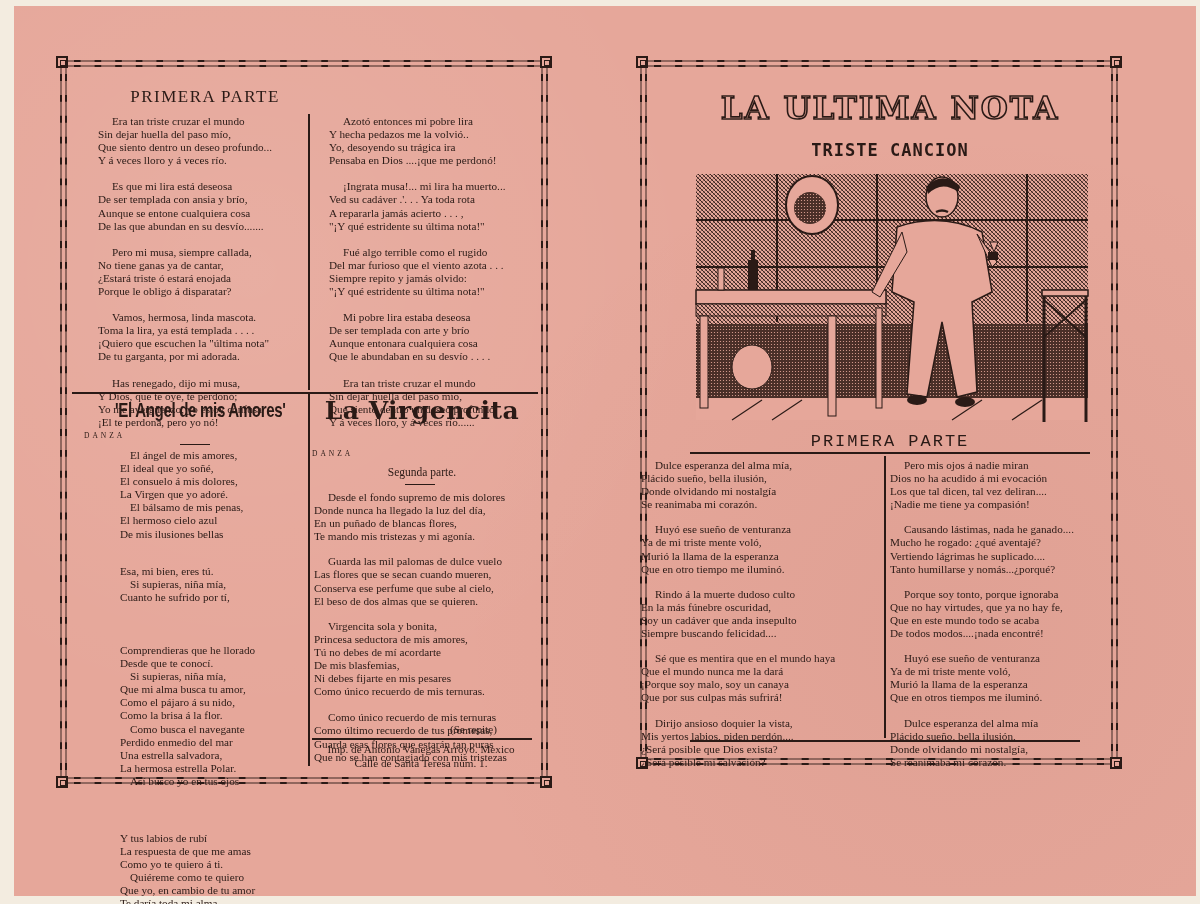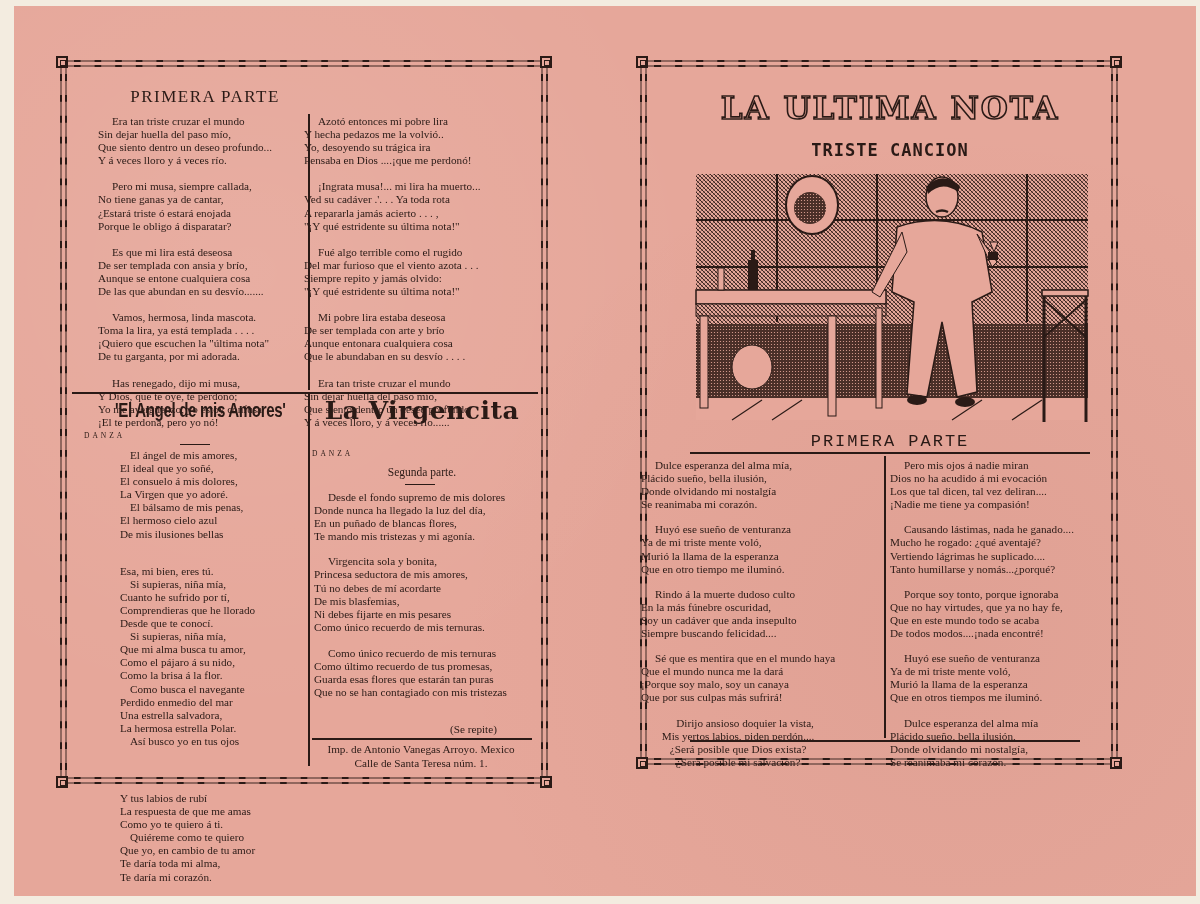--- a/index.html
+++ b/index.html
@@ -103,46 +103,46 @@
 <div class="h-segunda">PRIMERA PARTE</div>
 
 <div class="col-text" id="seg-left" style="left:98px;top:115px">
     <div class="stanza" style="margin-bottom: 13px;">
       <span class="line">Era tan triste cruzar el mundo</span>
       <span class="line">Sin dejar huella del paso mío,</span>
       <span class="line">Que siento dentro un deseo profundo...</span>
       <span class="line">Y á veces lloro y á veces río.</span>
     </div>
     <div class="stanza" style="margin-bottom: 13px;">
+      <span class="line">Es que mi lira está deseosa</span>
+      <span class="line">De ser templada con ansia y brío,</span>
+      <span class="line">Aunque se entone cualquiera cosa</span>
+      <span class="line">De las que abundan en su desvío.......</span>
+    </div>
+    <div class="stanza" style="margin-bottom: 13px;">
       <span class="line">Pero mi musa, siempre callada,</span>
       <span class="line">No tiene ganas ya de cantar,</span>
       <span class="line">¿Estará triste ó estará enojada</span>
       <span class="line">Porque le obligo á disparatar?</span>
     </div>
     <div class="stanza" style="margin-bottom: 13px;">
-      <span class="line">Es que mi lira está deseosa</span>
-      <span class="line">De ser templada con ansia y brío,</span>
-      <span class="line">Aunque se entone cualquiera cosa</span>
-      <span class="line">De las que abundan en su desvío.......</span>
-    </div>
-    <div class="stanza" style="margin-bottom: 13px;">
       <span class="line">Vamos, hermosa, linda mascota.</span>
       <span class="line">Toma la lira, ya está templada . . . .</span>
       <span class="line">¡Quiero que escuchen la "última nota"</span>
       <span class="line">De tu garganta, por mi adorada.</span>
     </div>
     <div class="stanza" style="margin-bottom: 13px;">
       <span class="line">Has renegado, dijo mi musa,</span>
       <span class="line">Y Dios, que te oye, te perdonó;</span>
       <span class="line">Yo me avergüenzo, yo estoy confusa</span>
       <span class="line">¡El te perdona, pero yo nó!</span>
     </div>
   </div>
 <div class="vrule" style="left:308px;top:114px;height:276px"></div>
-<div class="col-text" id="seg-right" style="left:304px;top:115px">
+<div class="col-text" id="seg-right" style="left:329px;top:115px">
     <div class="stanza" style="margin-bottom: 13px;">
       <span class="line">Azotó entonces mi pobre lira</span>
       <span class="line">Y hecha pedazos me la volvió..</span>
       <span class="line">Yo, desoyendo su trágica ira</span>
       <span class="line">Pensaba en Dios ....¡que me perdonó!</span>
     </div>
     <div class="stanza" style="margin-bottom: 13px;">
       <span class="line">¡Ingrata musa!... mi lira ha muerto...</span>
       <span class="line">Ved su cadáver .'. . . Ya toda rota</span>
       <span class="line">A repararla jamás acierto . . . ,</span>
@@ -183,21 +183,21 @@
     </div>
     <div class="stanza" style="margin-bottom: 0px; margin-left: -4px;">
       <span class="line" style="padding-left: 10px;">El bálsamo de mis penas,</span>
       <span class="line" style="padding-left: 0px;">El hermoso cielo azul</span>
       <span class="line" style="padding-left: 0px;">De mis ilusiones bellas</span>
       <span class="line" style="padding-left: 0px; margin-top: 24px;">Esa, mi bien, eres tú.</span>
     </div>
     <div class="stanza" style="margin-bottom: 0px; margin-left: -4px;">
       <span class="line" style="padding-left: 10px;">Si supieras, niña mía,</span>
       <span class="line" style="padding-left: 0px;">Cuanto he sufrido por tí,</span>
-      <span class="line" style="padding-left: 0px;">Comprendieras que he llorado</span>
+      <span class="line" style="padding-left: 0px; margin-top: 40px;">Comprendieras que he llorado</span>
       <span class="line" style="padding-left: 0px;">Desde que te conocí.</span>
     </div>
     <div class="stanza" style="margin-bottom: 0px; margin-left: -4px;">
       <span class="line" style="padding-left: 10px;">Si supieras, niña mía,</span>
       <span class="line" style="padding-left: 0px;">Que mi alma busca tu amor,</span>
       <span class="line" style="padding-left: 0px;">Como el pájaro á su nido,</span>
       <span class="line" style="padding-left: 0px;">Como la brisa á la flor.</span>
     </div>
     <div class="stanza" style="margin-bottom: 0px; margin-left: -4px;">
       <span class="line" style="padding-left: 10px;">Como busca el navegante</span>
@@ -222,20 +222,26 @@
 <div class="h-virgen">La Virgencita</div>
 <div class="danza" style="left:312px;top:449px;width:220px">DANZA</div>
 <div class="sub" style="left:312px;top:466px;width:220px">Segunda parte.</div>
 <div class="small-rule" style="left:405px;top:484px;width:30px"></div>
 <div class="col-text" id="virgen-col" style="left:314px;top:491px">
     <div class="stanza" style="margin-bottom: 12px;">
       <span class="line">Desde el fondo supremo de mis dolores</span>
       <span class="line">Donde nunca ha llegado la luz del día,</span>
       <span class="line">En un puñado de blancas flores,</span>
       <span class="line">Te mando mis tristezas y mi agonía.</span>
+    </div>
+    <div class="stanza" style="margin-bottom: 12px;">
+      <span class="line">Guarda las mil palomas de dulce vuelo</span>
+      <span class="line">Las flores que se secan cuando mueren,</span>
+      <span class="line">Conserva ese perfume que sube al cielo,</span>
+      <span class="line">El beso de dos almas que se quieren.</span>
     </div>
     <div class="stanza" style="margin-bottom: 13px;">
       <span class="line">Virgencita sola y bonita,</span>
       <span class="line">Princesa seductora de mis amores,</span>
       <span class="line">Tú no debes de mí acordarte</span>
       <span class="line">De mis blasfemias,</span>
       <span class="line">Ni debes fijarte en mis pesares</span>
       <span class="line">Como único recuerdo de mis ternuras.</span>
     </div>
     <div class="stanza" style="margin-bottom: 12px;">
@@ -345,21 +351,21 @@
       <span class="line">En la más fúnebre oscuridad,</span>
       <span class="line">Soy un cadáver que anda insepulto</span>
       <span class="line">Siempre buscando felicidad....</span>
     </div>
     <div class="stanza" style="margin-bottom: 12px;">
       <span class="line">Sé que es mentira que en el mundo haya</span>
       <span class="line">Que el mundo nunca me la dará</span>
       <span class="line">¡Porque soy malo, soy un canaya</span>
       <span class="line">Que por sus culpas más sufrirá!</span>
     </div>
-    <div class="stanza" style="margin-bottom: 12px; text-align: center;">
+    <div class="stanza" style="margin-bottom: 12px;">
       <span class="line">Dirijo ansioso doquier la vista,</span>
       <span class="line">Mis yertos labios, piden perdón....</span>
       <span class="line">¿Será posible que Dios exista?</span>
       <span class="line">¿Será posible mi salvación?</span>
     </div>
   </div>
 <div class="vrule" style="left:884px;top:456px;height:282px;width:1.5px"></div>
 <div class="col-text" id="prim-right" style="left:890px;top:459px">
     <div class="stanza" style="margin-bottom: 12px;">
       <span class="line">Pero mis ojos á nadie miran</span>

